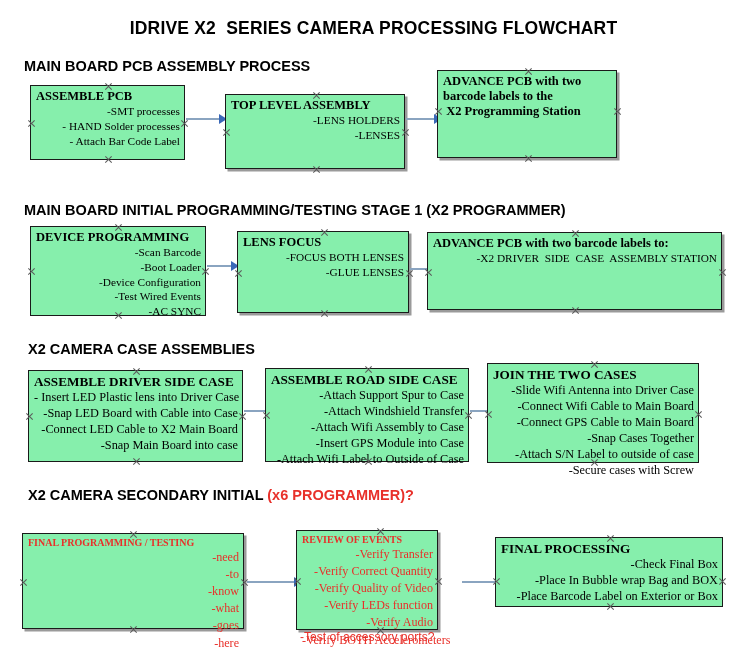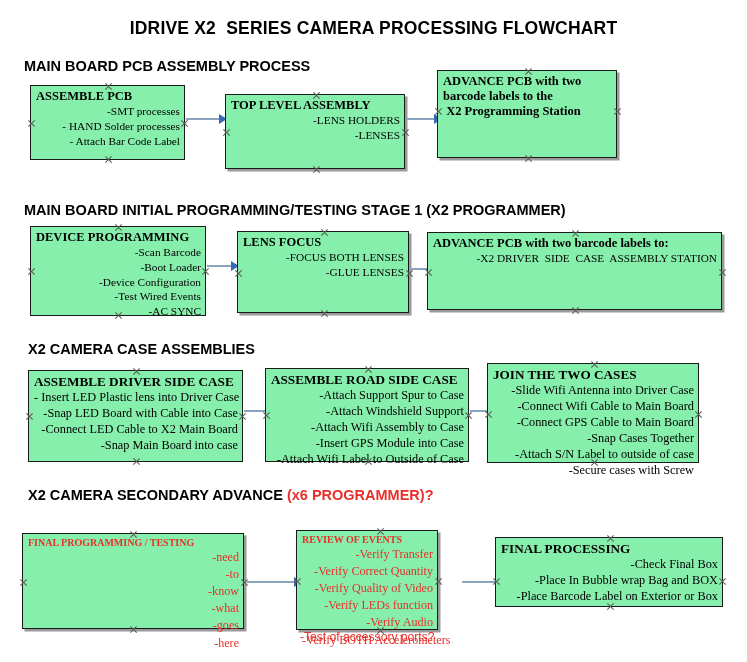--- a/index.html
+++ b/index.html
@@ -237,21 +237,21 @@
   </div>
 
   <div class="connector" style="left:244px; top:405px; width:28px;">
     <span class="shaft" style="width:22px;"></span>
     <span class="head" style="left:21px;"></span>
   </div>
 
   <div class="node big-title big-line" style="left:265px; top:368px; width:204px; height:94px;">
     <div class="title">ASSEMBLE ROAD SIDE CASE</div>
     <div class="line">-Attach Support Spur to Case</div>
-    <div class="line">-Attach Windshield Support</div>
+    <div class="line">-Attach Windshield Transfer</div>
     <div class="line">-Attach Wifi Assembly to Case</div>
     <div class="line">-Insert GPS Module into Case</div>
     <div class="line">-Attach Wifi Label to Outside of Case</div>
     <span class="cp" style="left:-4.5px; top:42px;"></span>
     <span class="cp" style="right:-4.5px; top:42px;"></span>
     <span class="cp" style="left:98px; top:-4.5px;"></span>
     <span class="cp" style="left:98px; bottom:-4.5px;"></span>
   </div>
 
   <div class="connector" style="left:470px; top:405px; width:28px;">
@@ -266,21 +266,21 @@
     <div class="line">-Connect GPS Cable to Main Board</div>
     <div class="line">-Snap Cases Together</div>
     <div class="line">-Attach S/N Label to outside of case</div>
     <div class="line">-Secure cases with Screw</div>
     <span class="cp" style="left:-4.5px; top:46px;"></span>
     <span class="cp" style="right:-4.5px; top:46px;"></span>
     <span class="cp" style="left:102px; top:-4.5px;"></span>
     <span class="cp" style="left:102px; bottom:-4.5px;"></span>
   </div>
 
-  <div class="section-title" style="left:28px; top:487px;"><span>X2 CAMERA SECONDARY ADVANCE </span><span class="accent">(x6 PROGRAMMER)?</span></div>
+  <div class="section-title" style="left:28px; top:487px;"><span>X2 CAMERA SECONDARY INITIAL </span><span class="accent">(x6 PROGRAMMER)?</span></div>
 
   <div class="node red shadowed" style="left:22px; top:533px; width:222px; height:96px;">
     <div class="title">FINAL PROGRAMMING / TESTING</div>
     <div class="line">-need</div>
     <div class="line">-to</div>
     <div class="line">-know</div>
     <div class="line">-what</div>
     <div class="line">-goes</div>
     <div class="line">-here</div>
     <span class="cp" style="left:-4.5px; top:44px;"></span>

